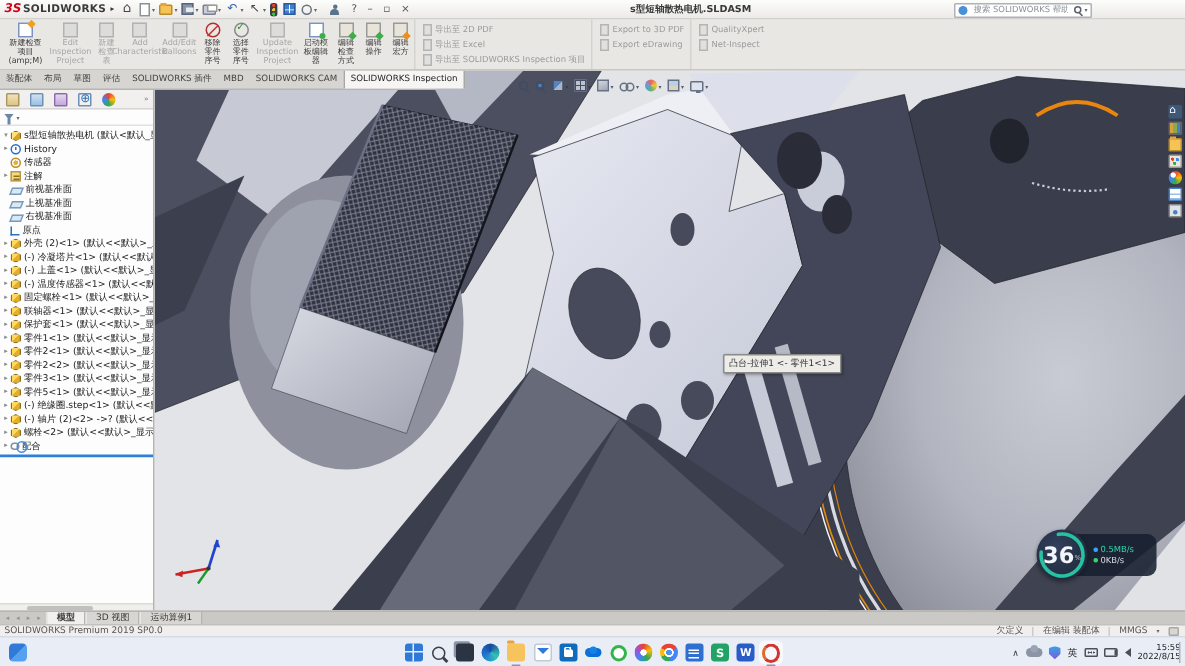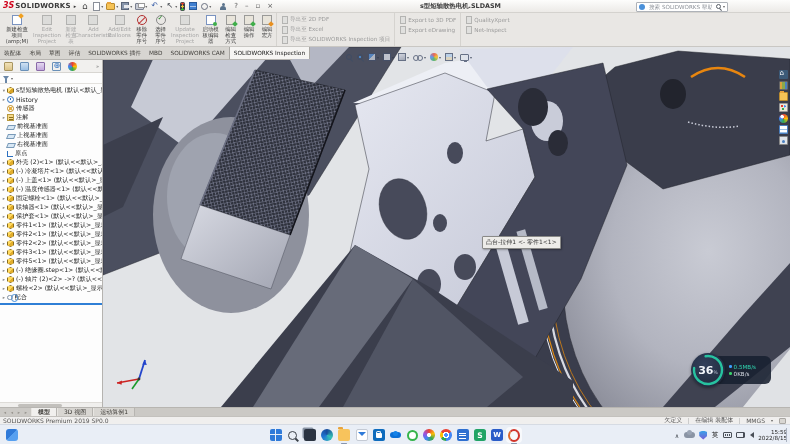--- a/index.html
+++ b/index.html
@@ -174,21 +174,21 @@
     background:rgba(24,32,48,.88);display:flex;flex-direction:column;justify-content:center;gap:1px;padding-left:20px;}
   .p-row{display:flex;align-items:center;gap:2px;}
   .dot{width:2.6px;height:2.6px;border-radius:50%;}
   .d1{background:#3aa0ff;}
   .d2{background:#3ad06a;}
   .p-t1{font-size:5.6px;color:#2fd6b0;}
   .p-t2{font-size:5.6px;color:#d8dde6;}
   .p-circle{position:relative;width:34px;height:34px;border-radius:50%;
     background:radial-gradient(circle at 40% 35%,#33405c,#1b2434);box-shadow:0 1px 3px rgba(0,0,0,.4);
     display:flex;align-items:center;justify-content:center;}
-  .p-num{font-size:11px;font-weight:bold;color:#f2f5fa;}
+  .p-num{font-size:15px;font-weight:bold;color:#f2f5fa;}
   .p-unit{font-size:4.6px;color:#bcc5d4;margin-top:4px;}
   .p-arc{position:absolute;left:0;top:0;}
 
   
   .doctabs{position:absolute;left:0;top:407px;width:790px;height:9px;background:#cbc9c5;
     display:flex;align-items:stretch;z-index:9;border-top:1px solid #b7b5b1;}
   .dt-nav{display:flex;align-items:center;gap:1px;padding:0 2px;}
   .dt-nav span{font-size:4.6px;color:#97948e;width:6px;text-align:center;}
   .dt-tab{font-size:6px;color:#3c3a36;background:#d8d6d2;border-right:1px solid #b7b5b1;border-left:1px solid #e8e6e2;
     padding:0 6px;line-height:8px;white-space:nowrap;}

